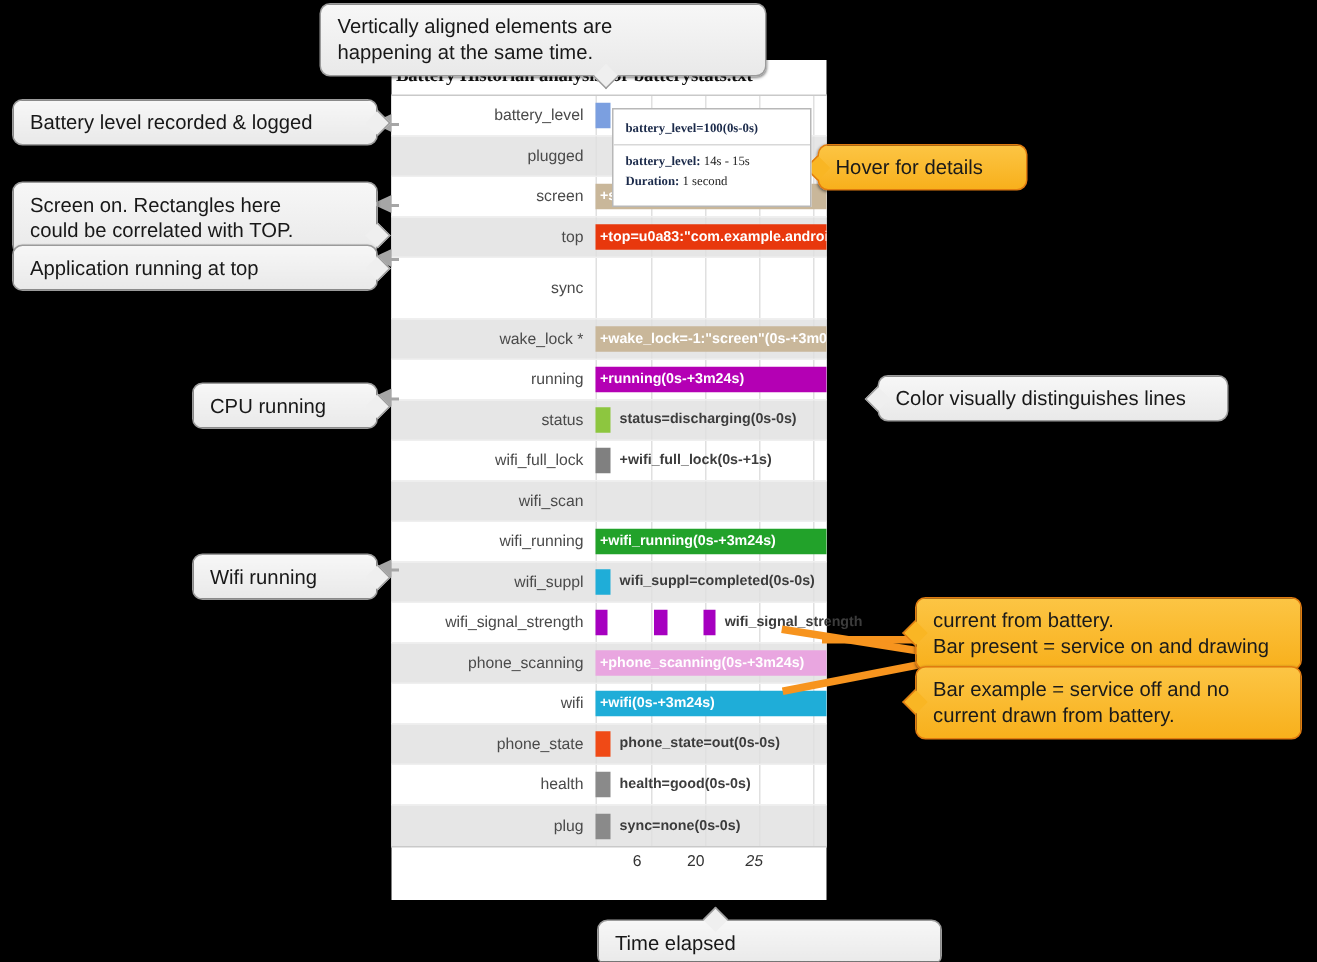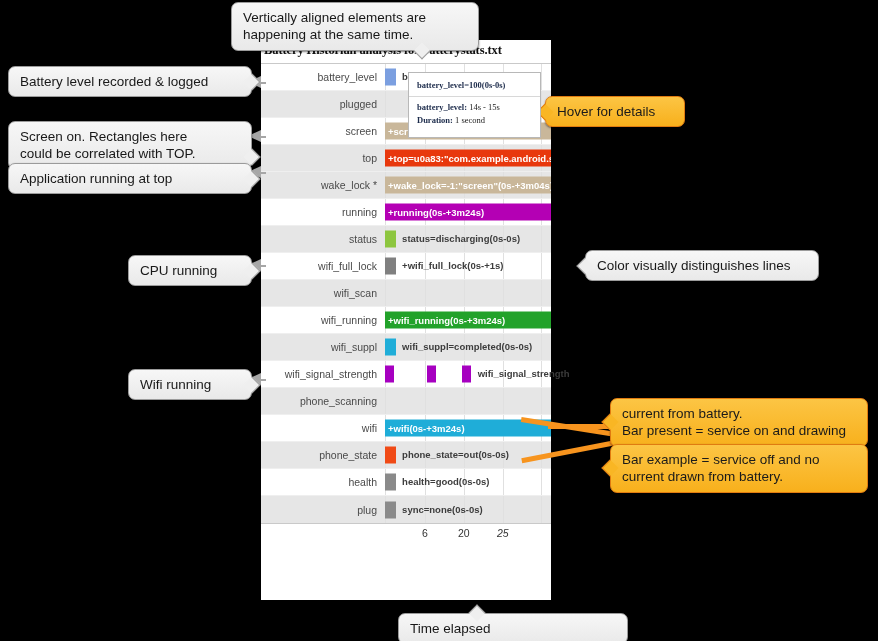--- a/index.html
+++ b/index.html
@@ -34,20 +34,21 @@
     border-bottom: 1px solid #c9c9c9;
     background: #fff;
   }
   .row {
     position: relative;
     display: flex;
     align-items: center;
     height: 27px;
     border-bottom: 1px solid #efefef;
     background: #fff;
+    padding-left: 12px;
   }
   .row.alt { background: #e6e6e6; }
   .row.tall { height: 41px; }
   .row:last-child { border-bottom: none; }
   .row-label {
     width: 124px;
     flex: 0 0 124px;
     text-align: right;
     padding-right: 8px;
     font-size: 10.5px;
@@ -224,20 +225,30 @@
             <div class="vline" style="left: 0%;"></div>
             <div class="vline" style="left: 24%;"></div>
             <div class="vline" style="left: 47.5%;"></div>
             <div class="vline" style="left: 71%;"></div>
             <div class="vline" style="left: 94%;"></div>
             <div class="bar" style="left: 0%; width: 100%; background: rgb(232, 56, 13);">
               <span class="bar-text" style="color: rgb(255, 255, 255);">+top=u0a83:"com.example.android.s</span>
             </div>
           </div>
         </div>
+        <div class="row tall">
+          <div class="row-label">sync</div>
+          <div class="track">
+            <div class="vline" style="left: 0%;"></div>
+            <div class="vline" style="left: 24%;"></div>
+            <div class="vline" style="left: 47.5%;"></div>
+            <div class="vline" style="left: 71%;"></div>
+            <div class="vline" style="left: 94%;"></div>
+          </div>
+        </div>
         <div class="row alt">
           <div class="row-label">wake_lock *</div>
           <div class="track">
             <div class="vline" style="left: 0%;"></div>
             <div class="vline" style="left: 24%;"></div>
             <div class="vline" style="left: 47.5%;"></div>
             <div class="vline" style="left: 71%;"></div>
             <div class="vline" style="left: 94%;"></div>
             <div class="bar" style="left: 0%; width: 100%; background: rgb(201, 183, 154);">
               <span class="bar-text" style="color: rgb(255, 255, 255);">+wake_lock=-1:"screen"(0s-+3m04s)</span>
@@ -331,20 +342,23 @@
           </div>
         </div>
         <div class="row alt">
           <div class="row-label">phone_scanning</div>
           <div class="track">
             <div class="vline" style="left: 0%;"></div>
             <div class="vline" style="left: 24%;"></div>
             <div class="vline" style="left: 47.5%;"></div>
             <div class="vline" style="left: 71%;"></div>
             <div class="vline" style="left: 94%;"></div>
+            <div class="bar" style="left: 0%; width: 100%; background: rgb(233, 166, 224);">
+              <span class="bar-text" style="color: rgb(255, 255, 255);">+phone_scanning(0s-+3m24s)</span>
+            </div>
           </div>
         </div>
         <div class="row">
           <div class="row-label">wifi</div>
           <div class="track">
             <div class="vline" style="left: 0%;"></div>
             <div class="vline" style="left: 24%;"></div>
             <div class="vline" style="left: 47.5%;"></div>
             <div class="vline" style="left: 71%;"></div>
             <div class="vline" style="left: 94%;"></div>
@@ -423,21 +437,21 @@
   <div class="conn" style="left:252px; top:265px; width:14px;"></div>
   <div class="conn-arrow" style="left:248px; top:259px;"></div>
 
   <div class="conn" style="left:252px; top:379px; width:14px;"></div>
   <div class="conn-arrow" style="left:248px; top:373px;"></div>
 
   <div class="oconn" style="left:548px; top:424px; width:66px; height:5px;"></div>
   <div class="oconn" style="left:520px; top:432px; width:96px; height:5px; transform:rotate(9deg); transform-origin:right center;"></div>
   <div class="oconn" style="left:520px; top:440px; width:96px; height:5px; transform:rotate(-11deg); transform-origin:right center;"></div>
 
-  <div class="callout" style="left:213px; top:2px; width:248px;margin-left:18px;">
+  <div class="callout" style="left:213px; top:2px; width:298px;">
     <div>Vertically aligned elements are</div>
     <div>happening at the same time.</div>
     <span class="tail down" style="left:190px;"></span>
   </div>
 
   <div class="callout" style="left:8px; top:66px; width:244px;">
     <span>Battery level recorded &amp; logged</span>
     <span class="tail right"></span>
   </div>
 

